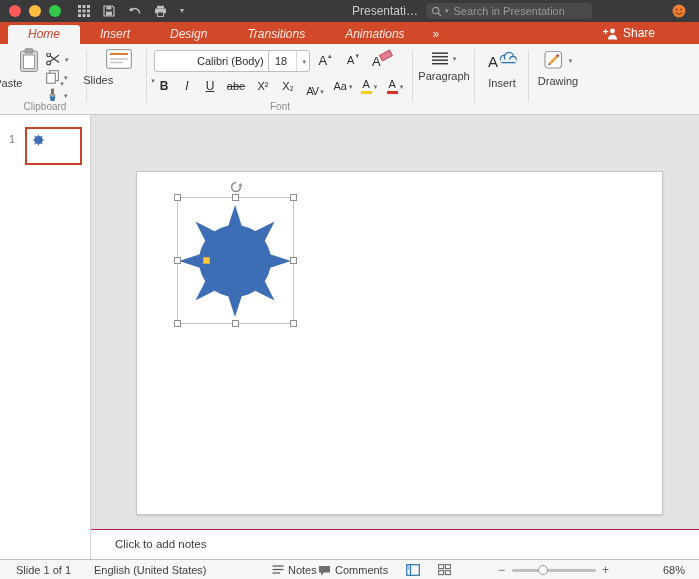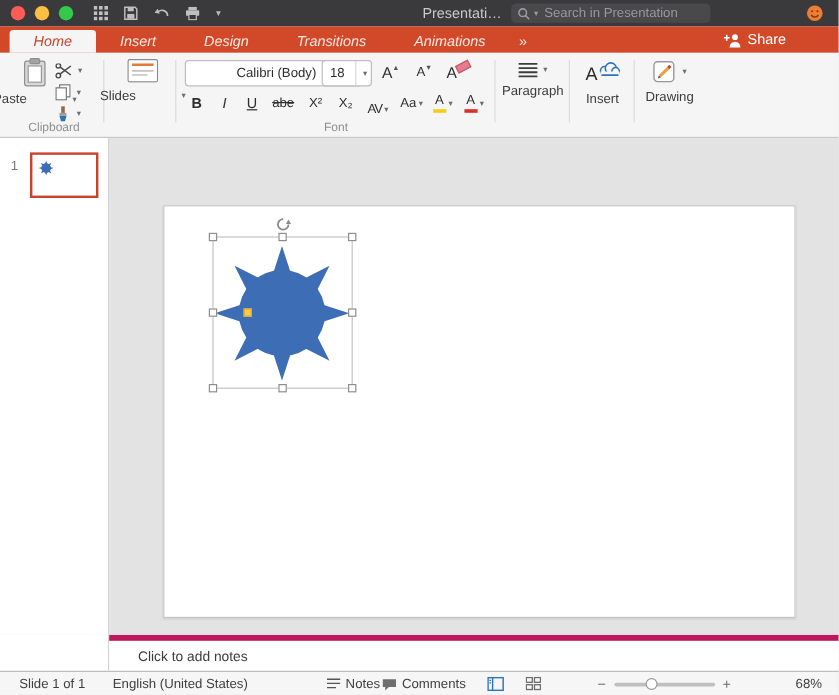--- a/index.html
+++ b/index.html
@@ -74,21 +74,21 @@
   .handle{position:absolute;width:7px;height:7px;background:#FFF;border:1px solid #8E8E8E;box-sizing:border-box;}
   .h-nw{left:-4px;top:-4px;}.h-n{left:calc(50% - 4px);top:-4px;}.h-ne{right:-4px;top:-4px;}
   .h-w{left:-4px;top:calc(50% - 4px);}.h-e{right:-4px;top:calc(50% - 4px);}
   .h-sw{left:-4px;bottom:-4px;}.h-s{left:calc(50% - 4px);bottom:-4px;}.h-se{right:-4px;bottom:-4px;}
   .rotate{position:absolute;left:calc(50% - 7px);top:-18px;}
   .adjust{position:absolute;left:25px;top:59px;width:7px;height:7px;background:#FFC942;border:1px solid #D9A93C;box-sizing:border-box;}
 
   
   .notes-row{display:flex;height:30px;}
   .notes-spacer{width:90px;background:#FFF;border-right:1px solid #D4D4D4;flex:none;}
-  .notes{flex:1;background:#FFF;border-top:5px solid #be185d;padding:8px 0 0 24px;font-size:11.5px;color:#3C3C3C;}
+  .notes{flex:1;background:#FFF;border-top:1px solid #be185d;padding:8px 0 0 24px;font-size:11.5px;color:#3C3C3C;}
 
   
   .statusbar{position:relative;height:21px;background:#F6F6F6;border-top:1px solid #BEBEBE;font-size:11px;color:#3F3F3F;}
   .sb{position:absolute;top:0;line-height:20px;white-space:nowrap;}
   .sbgrp{display:flex;align-items:center;gap:4px;height:20px;}
   .viewbtn{position:absolute;top:4px;display:flex;align-items:center;justify-content:center;}
   .zoomtrack{position:absolute;left:512px;top:9px;width:84px;height:3px;background:#BFBFBF;border-radius:2px;}
   .zoomthumb{position:absolute;left:26px;top:-4px;width:10px;height:10px;border-radius:50%;background:#FDFDFD;border:1px solid #999;box-sizing:border-box;}
   .sb-glyph{color:#6E6E6E;font-size:12px;}
 </style>

